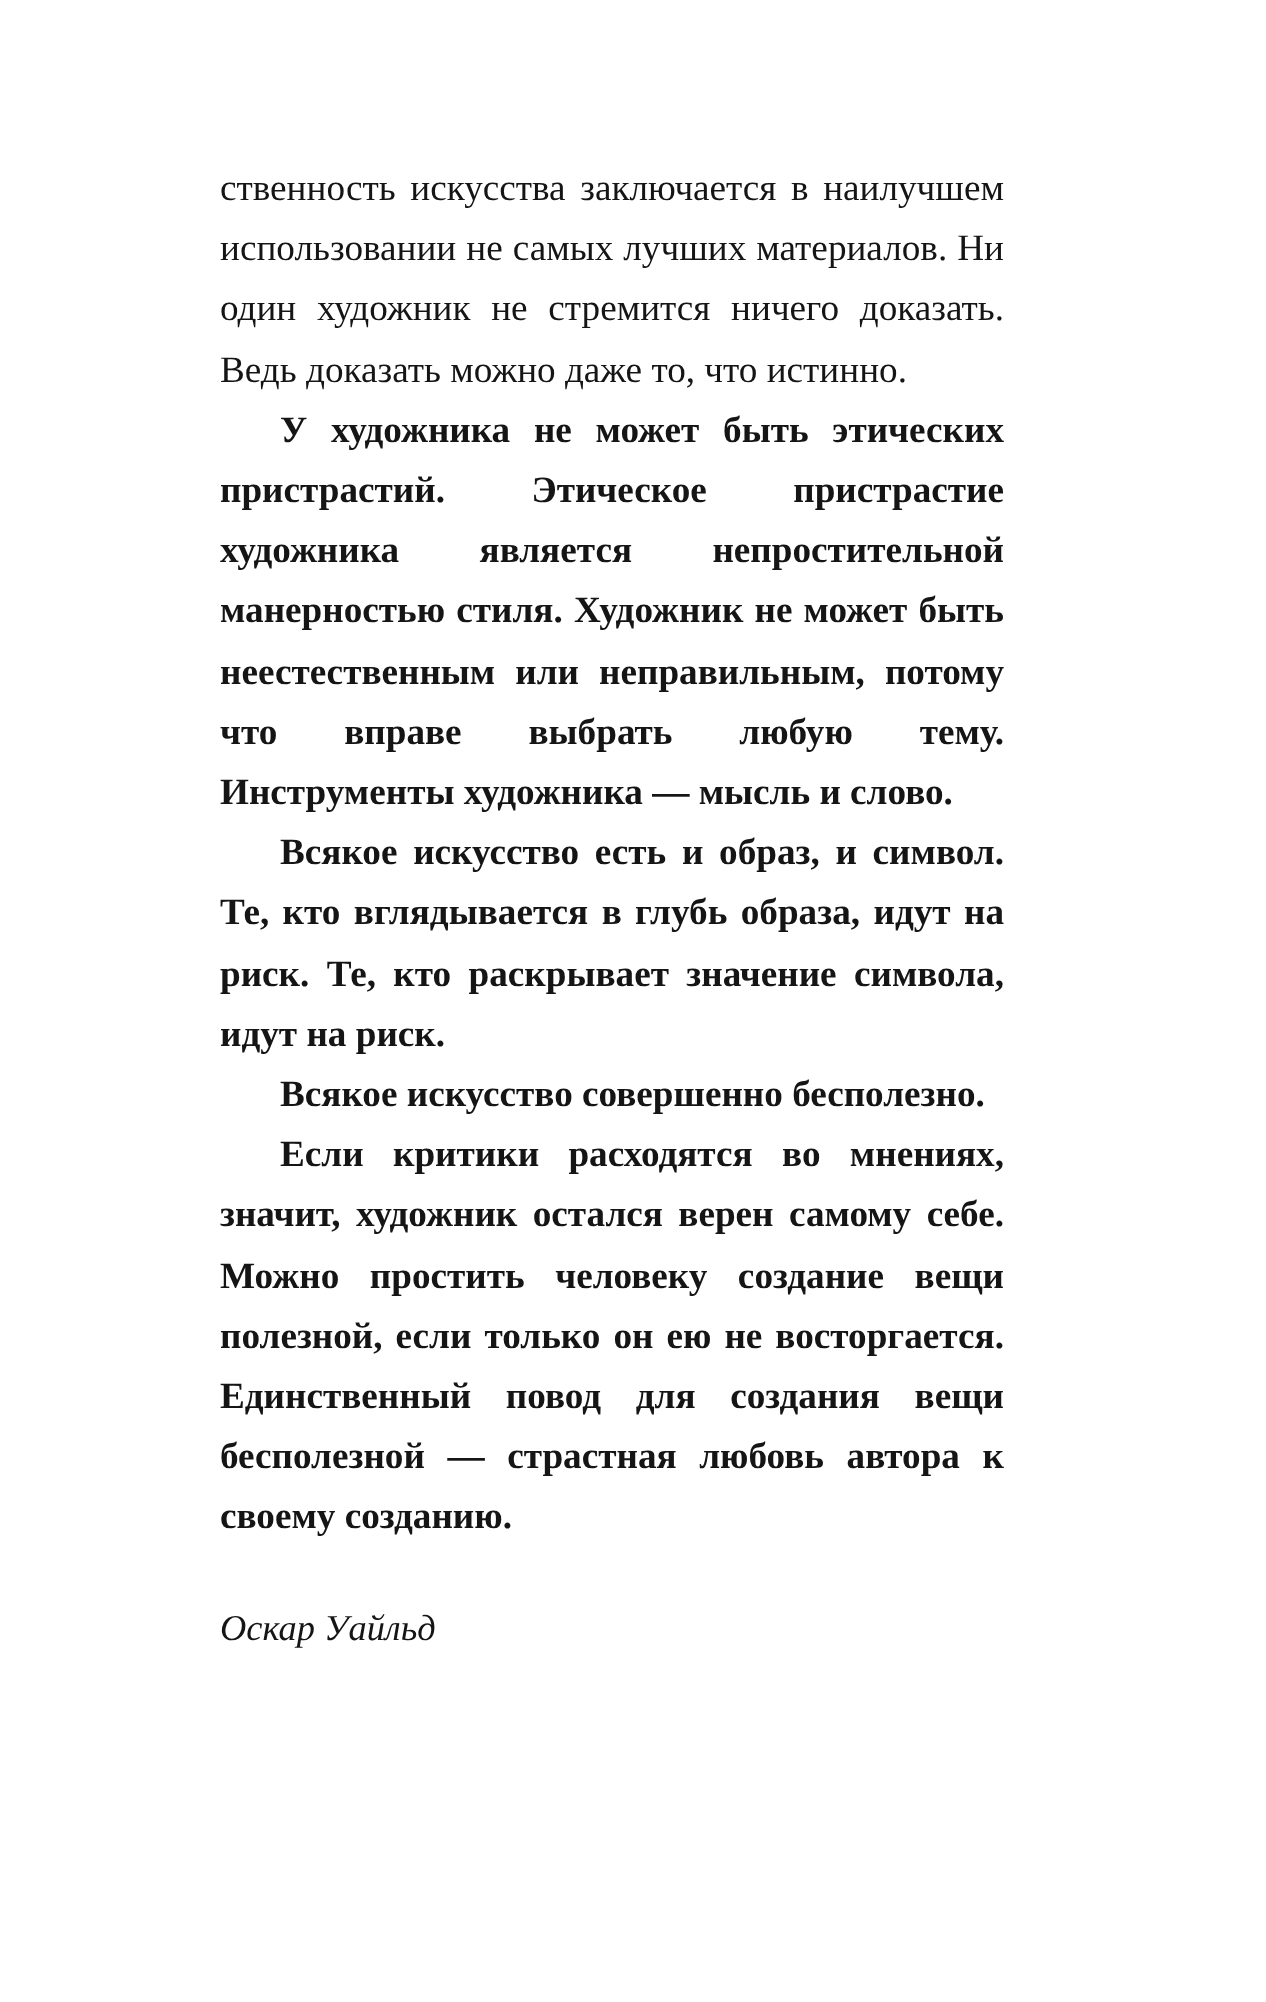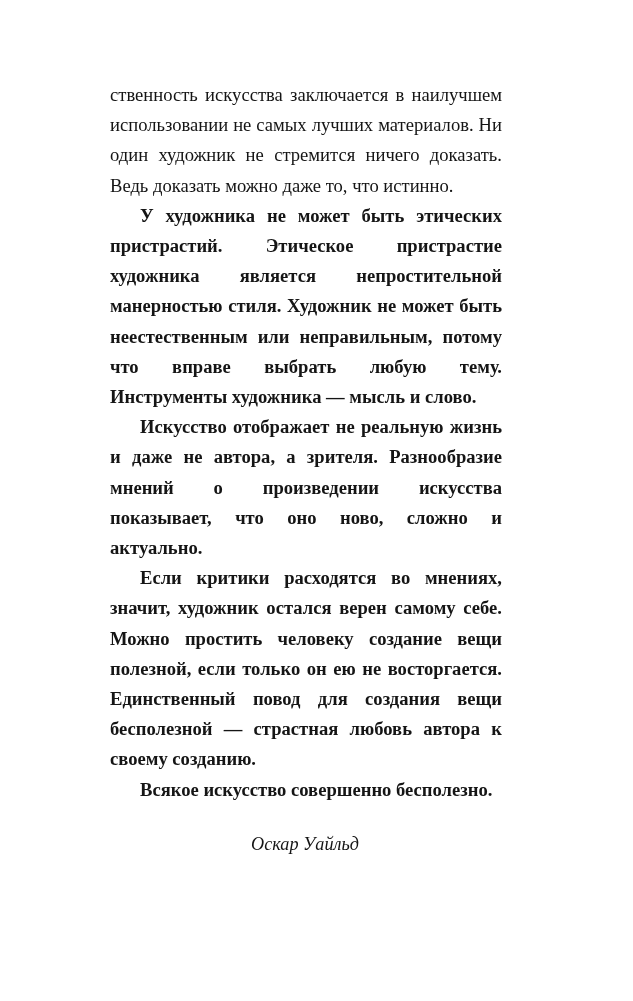--- a/index.html
+++ b/index.html
@@ -33,33 +33,33 @@
   .para {
     margin: 0;
     text-indent: 0;
   }
   .para.indent {
     text-indent: 30px;
     font-weight: bold;
   }
   .signature {
     margin-top: 26px;
-    text-align: center;
+    text-align: left;
     font-style: italic;
     font-size: 18.2px;
     line-height: 26px;
     color: #151515;
     padding-right: 2px;
   }
 </style>
 </head>
 <body>
 
 <div class="page">
   <div class="body-text">
     <p class="para">ственность искусства заключается в наилучшем использовании не самых лучших материалов. Ни один художник не стремится ничего доказать. Ведь доказать можно даже то, что истинно.</p>
     <p class="para indent">У художника не может быть этических пристрастий. Этическое пристрастие художника является непростительной манерностью стиля. Художник не может быть неестественным или неправильным, потому что вправе выбрать любую тему. Инструменты художника — мысль и слово.</p>
-    <p class="para indent">Искусство отображает не реальную жизнь и даже не автора, а зрителя. Разнообразие мнений о произведении искусства показывает, что оно ново, сложно и актуально.</p>
+    <p class="para indent">Всякое искусство есть и образ, и символ. Те, кто вглядывается в глубь образа, идут на риск. Те, кто раскрывает значение символа, идут на риск.</p>
+    <p class="para indent">Всякое искусство совершенно бесполезно.</p>
     <p class="para indent">Если критики расходятся во мнениях, значит, художник остался верен самому себе. Можно простить человеку создание вещи полезной, если только он ею не восторгается. Единственный повод для создания вещи бесполезной — страстная любовь автора к своему созданию.</p>
-    <p class="para indent">Всякое искусство совершенно бесполезно.</p>
     <div class="signature">Оскар Уайльд</div>
   </div>
 </div>
 
 </body></html>

